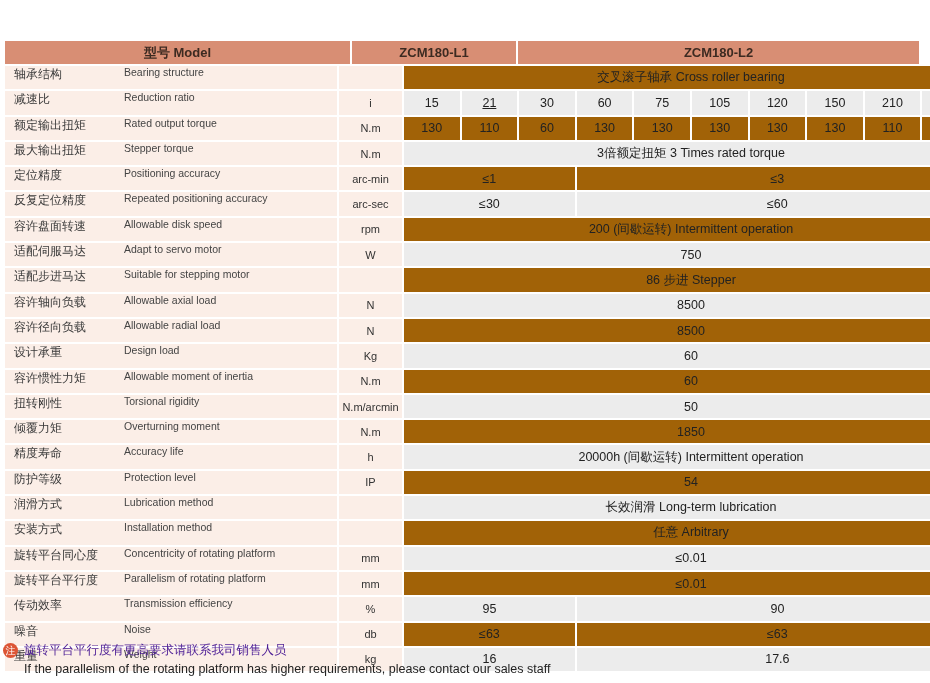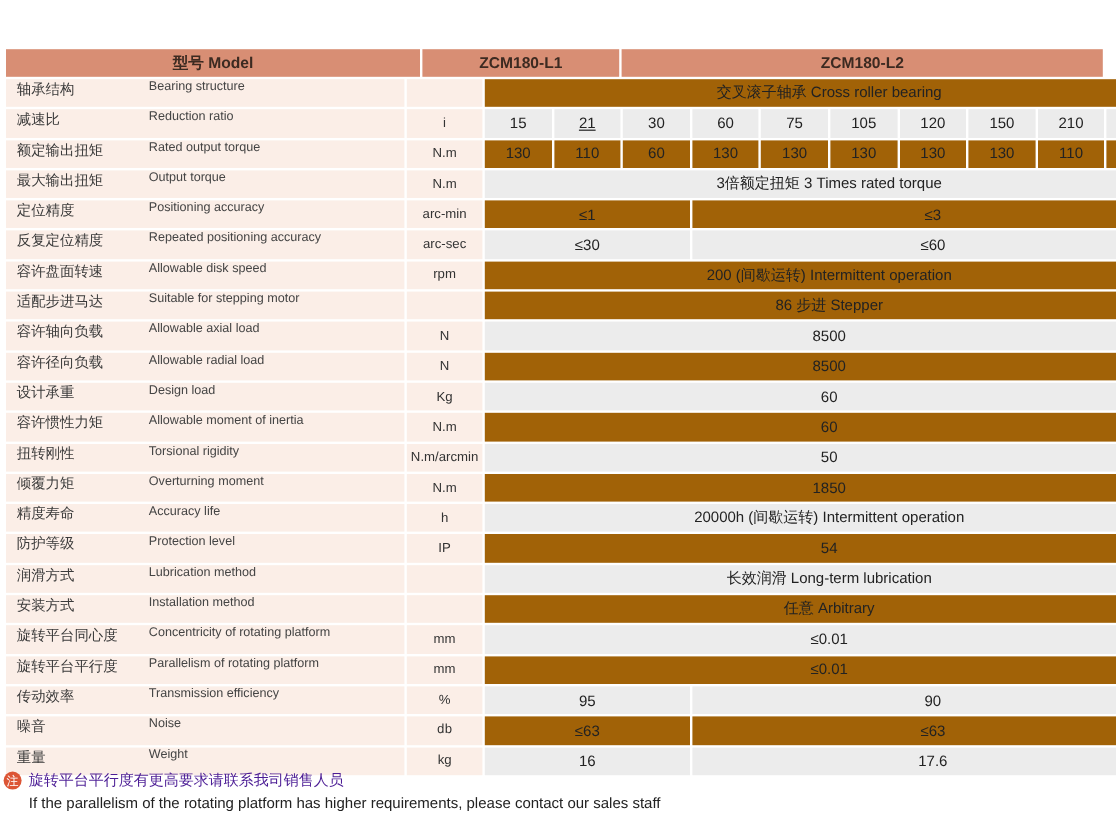--- a/index.html
+++ b/index.html
@@ -81,21 +81,21 @@
           <div class="vcell" style="width: 55.6px;">130</div>
           <div class="vcell" style="width: 55.6px;">130</div>
           <div class="vcell" style="width: 55.6px;">130</div>
           <div class="vcell" style="width: 55.6px;">110</div>
           <div class="vcell" style="width: 55.6px;">60</div>
         </div>
       </div>
       <div class="brow">
         <div class="labelcell">
           <div class="zh">最大输出扭矩</div>
-          <div class="en">Output torque</div>
+          <div class="en">Stepper torque</div>
         </div>
         <div class="unitcell" style="width: 63px;">N.m</div>
         <div class="vals">
           <div class="vcell alt" style="width: 574px;">3倍额定扭矩 3 Times rated torque</div>
         </div>
       </div>
       <div class="brow">
         <div class="labelcell">
           <div class="zh">定位精度</div>
           <div class="en">Positioning accuracy</div>
@@ -122,20 +122,30 @@
           <div class="zh">容许盘面转速</div>
           <div class="en">Allowable disk speed</div>
         </div>
         <div class="unitcell" style="width: 63px;">rpm</div>
         <div class="vals">
           <div class="vcell" style="width: 574px;">200 (间歇运转) Intermittent operation</div>
         </div>
       </div>
       <div class="brow">
         <div class="labelcell">
+          <div class="zh">适配伺服马达</div>
+          <div class="en">Adapt to servo motor</div>
+        </div>
+        <div class="unitcell" style="width: 63px;">W</div>
+        <div class="vals">
+          <div class="vcell alt" style="width: 574px;">750</div>
+        </div>
+      </div>
+      <div class="brow">
+        <div class="labelcell">
           <div class="zh">适配步进马达</div>
           <div class="en">Suitable for stepping motor</div>
         </div>
         <div class="unitcell" style="width: 63px;"></div>
         <div class="vals">
           <div class="vcell" style="width: 574px;">86 步进 Stepper</div>
         </div>
       </div>
       <div class="brow">
         <div class="labelcell">
@@ -266,21 +276,21 @@
         <div class="vals">
           <div class="vcell alt" style="width: 170.8px;">95</div>
           <div class="vcell alt" style="width: 401.2px;">90</div>
         </div>
       </div>
       <div class="brow">
         <div class="labelcell">
           <div class="zh">噪音</div>
           <div class="en">Noise</div>
         </div>
-        <div class="unitcell" style="width: 63px; font-family: Liberation Mono, monospace;">db</div>
+        <div class="unitcell" style="width: 63px;">db</div>
         <div class="vals">
           <div class="vcell" style="width: 170.8px;">≤63</div>
           <div class="vcell" style="width: 401.2px;">≤63</div>
         </div>
       </div>
       <div class="brow">
         <div class="labelcell">
           <div class="zh">重量</div>
           <div class="en">Weight</div>
         </div>

